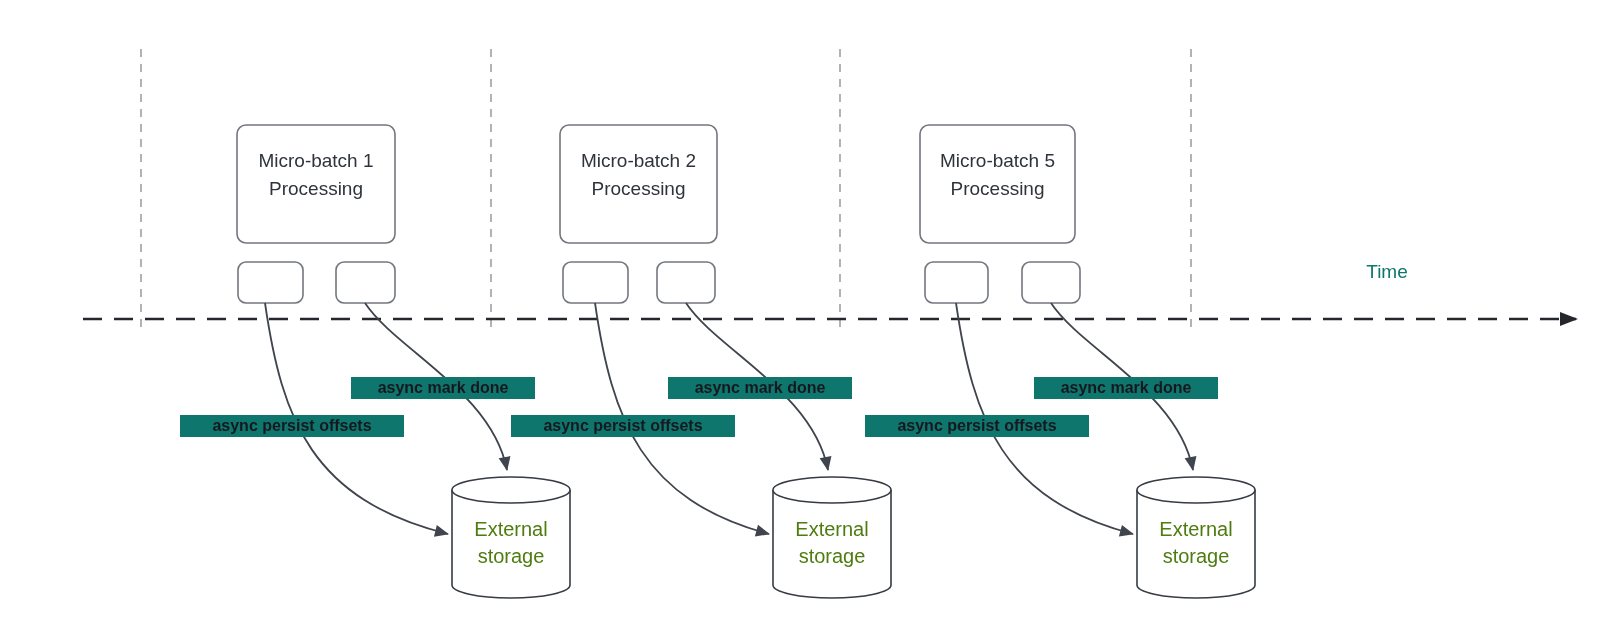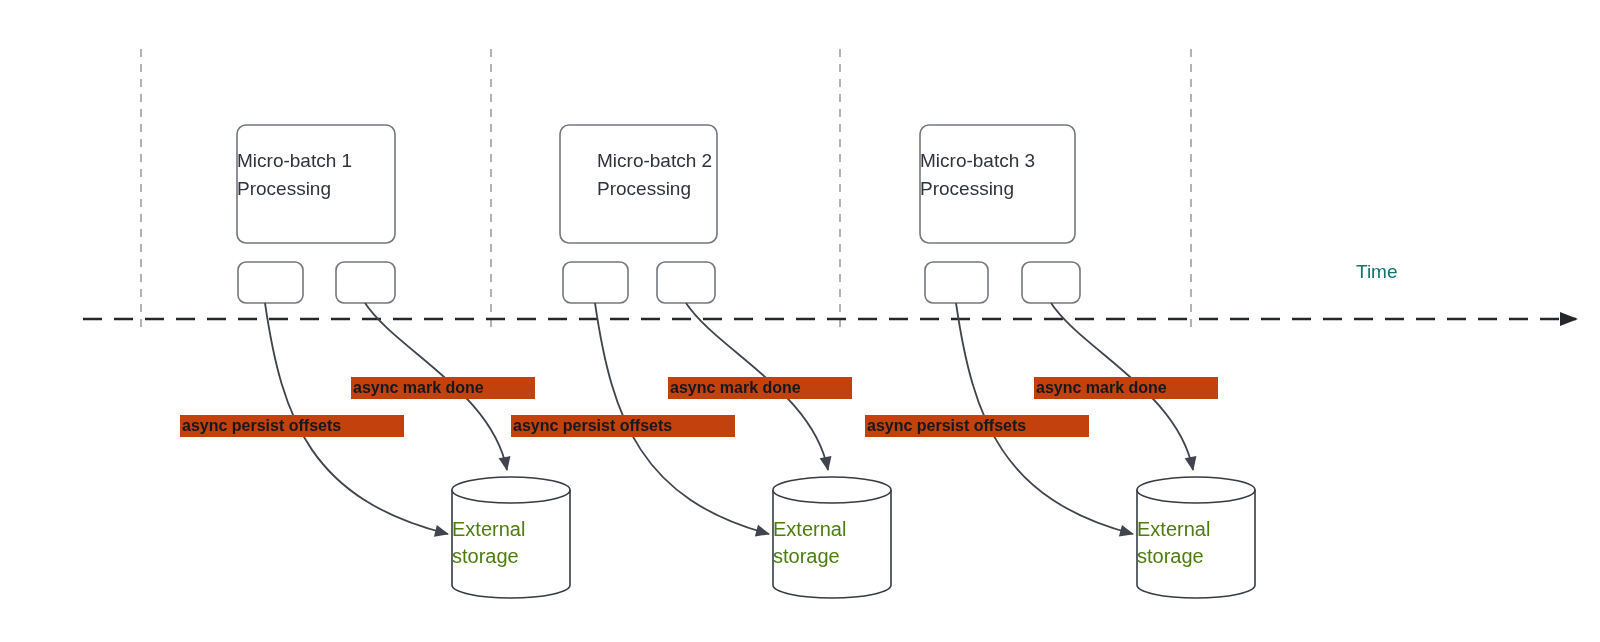--- a/index.html
+++ b/index.html
@@ -15,39 +15,39 @@
     background: #ffffff;
     overflow: hidden;
   }
   .canvas svg.layer {
     position: absolute;
     left: 0;
     top: 0;
   }
   .txt {
     position: absolute;
-    text-align: left;
+    text-align: center;
     white-space: pre-line;
   }
   .box-title {
     font-size: 19px;
     line-height: 28px;
     color: #2f343c;
   }
   .storage-label {
     font-size: 20px;
     line-height: 27px;
     color: #4d7c0f;
   }
   .edge-label {
     font-size: 16px;
     line-height: 22px;
     font-weight: bold;
     color: #15191f;
-    background: #c2410c;
+    background: #0f766e;
     padding: 0 2px;
   }
   .time-label {
     font-size: 19px;
     line-height: 22px;
     color: #0f766e;
   }
 </style>
 </head>
 <body>
@@ -116,28 +116,28 @@
     </g>
   </svg>
 
   <div class="txt box-title" style="left:237px; top:147px; width:158px;">Micro-batch 1
 Processing</div>
   <div class="txt edge-label" style="left:351px; top:377px; width:180px;">async mark done</div>
   <div class="txt edge-label" style="left:180px; top:415px; width:220px;">async persist offsets</div>
   <div class="txt storage-label" style="left:452px; top:516px; width:118px;">External
 storage</div>
 
-  <div class="txt box-title" style="left:560px; top:147px; width:157px;padding-left:37px;">Micro-batch 2
+  <div class="txt box-title" style="left:560px; top:147px; width:157px;">Micro-batch 2
 Processing</div>
   <div class="txt edge-label" style="left:668px; top:377px; width:180px;">async mark done</div>
   <div class="txt edge-label" style="left:511px; top:415px; width:220px;">async persist offsets</div>
   <div class="txt storage-label" style="left:773px; top:516px; width:118px;">External
 storage</div>
 
-  <div class="txt box-title" style="left:920px; top:147px; width:155px;">Micro-batch 3
+  <div class="txt box-title" style="left:920px; top:147px; width:155px;">Micro-batch 5
 Processing</div>
   <div class="txt edge-label" style="left:1034px; top:377px; width:180px;">async mark done</div>
   <div class="txt edge-label" style="left:865px; top:415px; width:220px;">async persist offsets</div>
   <div class="txt storage-label" style="left:1137px; top:516px; width:118px;">External
 storage</div>
 
   <div class="txt time-label" style="left:1356px; top:261px; width:62px;">Time</div>
 
 </div>
 

